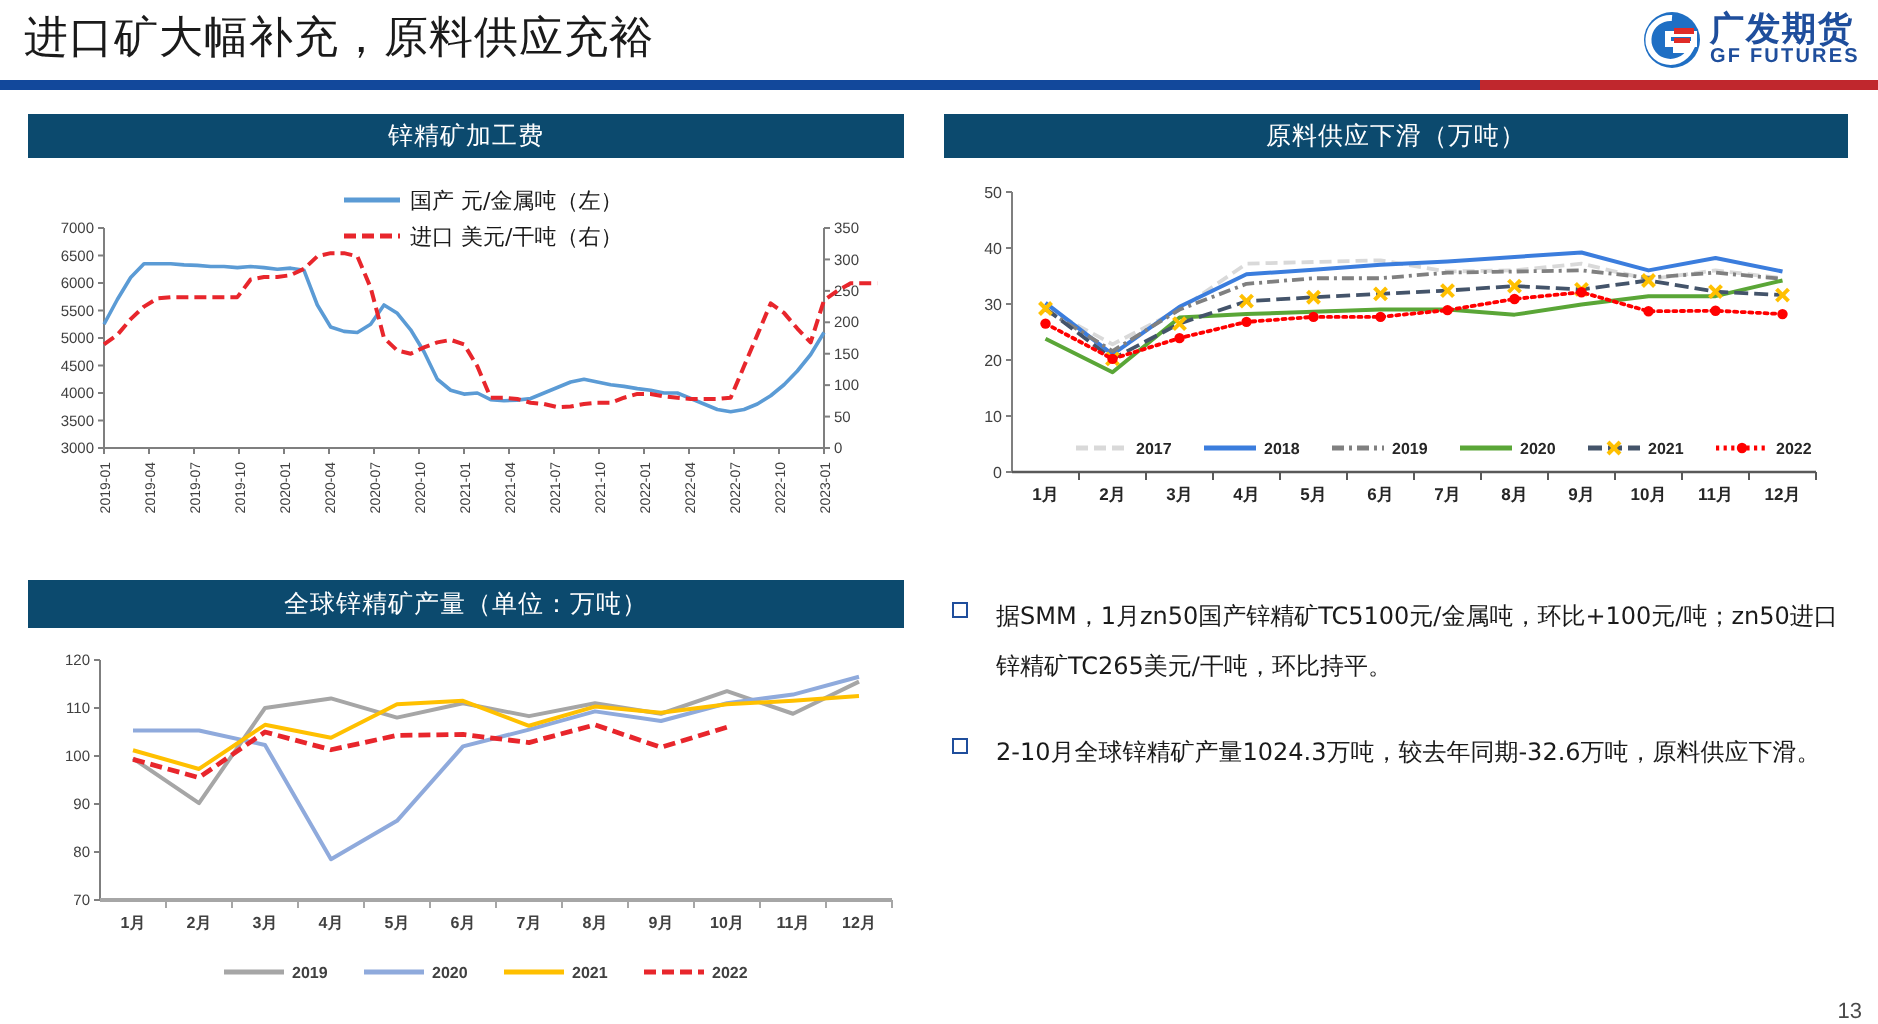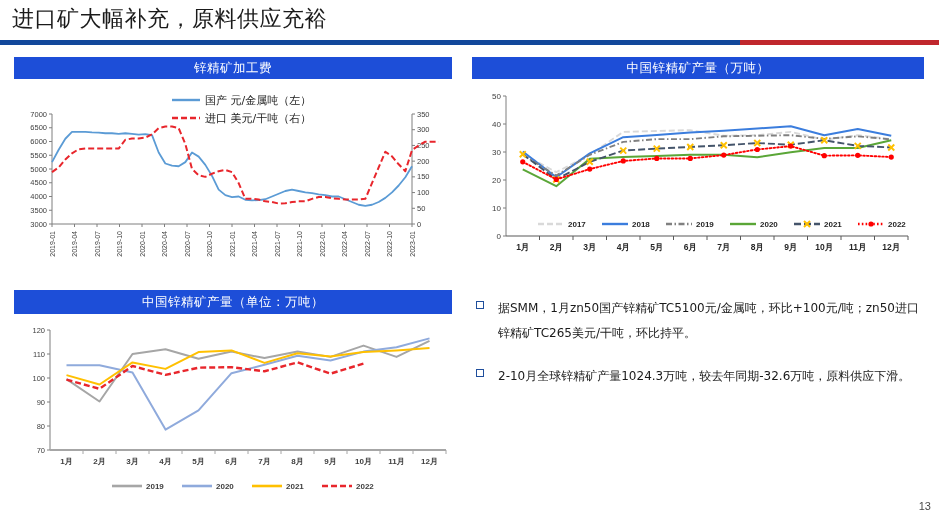--- a/index.html
+++ b/index.html
@@ -24,21 +24,21 @@
   .logo-cn { position:absolute; left:34px; top:0px; font-size:17px; font-weight:bold;
              color:#1f4e9c; letter-spacing:1px; font-family:"DejaVu Sans",sans-serif;}
   .logo-en { position:absolute; left:34px; top:20px; font-size:10px; font-weight:bold;
              color:#1f4e9c; letter-spacing:1.1px; font-family:"Liberation Sans",sans-serif;}
   .rule { position:absolute; top:40px; height:5px; }
   .rule-blue { left:0; width:740px; background:#12489b; }
   .rule-red  { left:740px; width:199px; background:#c0272d; }
 
   
   .bar {
-    position:absolute; background:#1d4ed8; color:#ffffff;
+    position:absolute; background:#0c4a6e; color:#ffffff;
     display:flex; align-items:center; justify-content:center;
     font-size:12.5px; font-family:Liberation Sans, sans-serif;
     letter-spacing:0.5px;
   }
   .bar-1 { left:14px;  top:57px;  width:438px; height:22px; }
   .bar-2 { left:472px; top:57px;  width:452px; height:22px; }
   .bar-3 { left:14px;  top:290px; width:438px; height:24px; }
 
   
   .chart { position:absolute; }
@@ -64,28 +64,38 @@
   svg { display:block; }
 </style>
 </head>
 <body>
 
 <div class="slide">
 
   <div class="header">
     <div class="slide-title">进口矿大幅补充，原料供应充裕</div>
 
+    <div class="logo">
+      <svg class="logo-mark" viewBox="0 0 30 30">
+        <circle cx="15" cy="15" r="14" fill="#1f6fc4"></circle>
+        <path d="M15 4 A11 11 0 1 0 24 20 L17 20 L17 17 L26 17 L26 12 L13 12 L13 17 L17 17" fill="none" stroke="#ffffff" stroke-width="3"></path>
+        <path d="M16 9 L26 9 L26 12 L16 12 Z" fill="#e02b28"></path>
+        <path d="M16 14 L24 14 L24 16.5 L16 16.5 Z" fill="#e02b28"></path>
+      </svg>
+      <div class="logo-cn">广发期货</div>
+      <div class="logo-en">GF FUTURES</div>
+    </div>
 
     <div class="rule rule-blue"></div>
     <div class="rule rule-red"></div>
   </div>
 
   <div class="bar bar-1">锌精矿加工费</div>
-  <div class="bar bar-2">中国锌精矿产量（万吨）</div>
-  <div class="bar bar-3">中国锌精矿产量（单位：万吨）</div>
+  <div class="bar bar-2">原料供应下滑（万吨）</div>
+  <div class="bar bar-3">全球锌精矿产量（单位：万吨）</div>
 
   <div class="chart c1">
     <svg id="svg1" width="440" height="198">
         <line x1="38" y1="32" x2="38" y2="142" stroke="#7f7f7f" stroke-width="1"></line>
         <line x1="398" y1="32" x2="398" y2="142" stroke="#7f7f7f" stroke-width="1"></line>
         <line x1="38" y1="142" x2="398" y2="142" stroke="#7f7f7f" stroke-width="1"></line>
         <line x1="35" y1="142" x2="38" y2="142" stroke="#7f7f7f" stroke-width="1"></line>
         <text x="33" y="144.6" font-size="7.5" font-family="&quot;Liberation Sans&quot;, sans-serif" font-weight="normal" fill="#404040" text-anchor="end" transform="">3000</text>
         <line x1="35" y1="128.25" x2="38" y2="128.25" stroke="#7f7f7f" stroke-width="1"></line>
         <text x="33" y="130.85" font-size="7.5" font-family="&quot;Liberation Sans&quot;, sans-serif" font-weight="normal" fill="#404040" text-anchor="end" transform="">3500</text>

